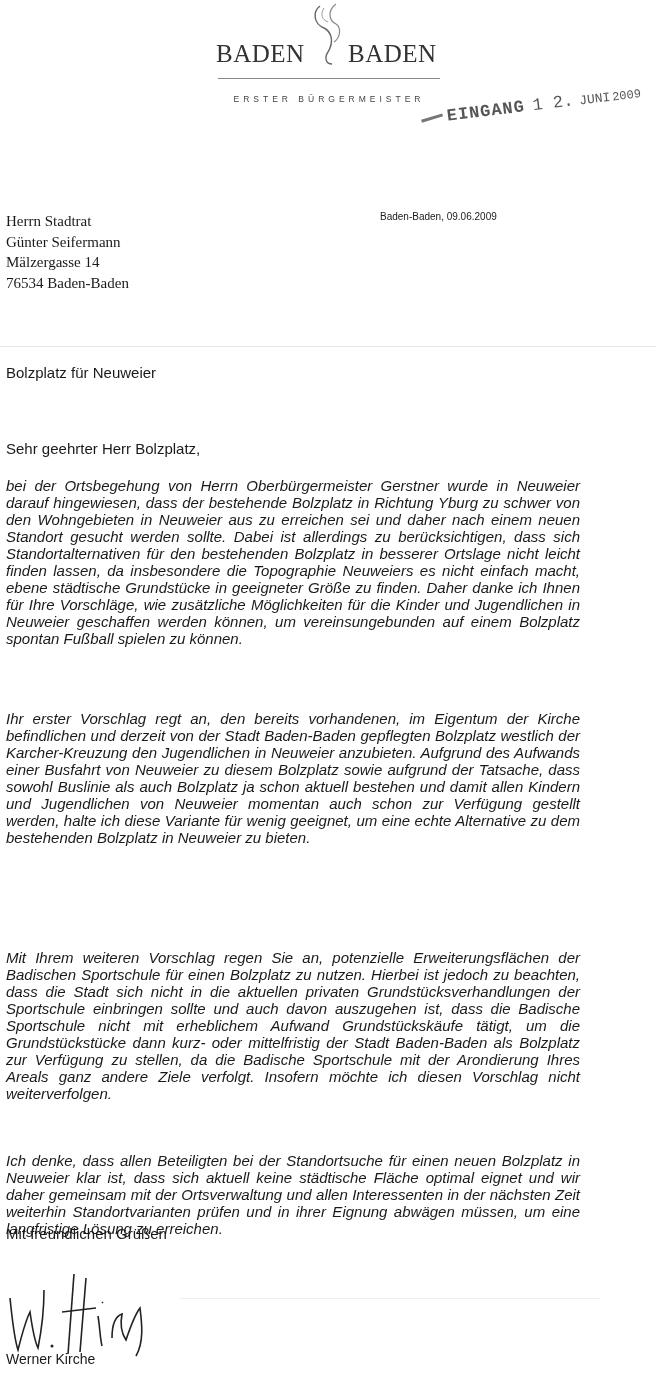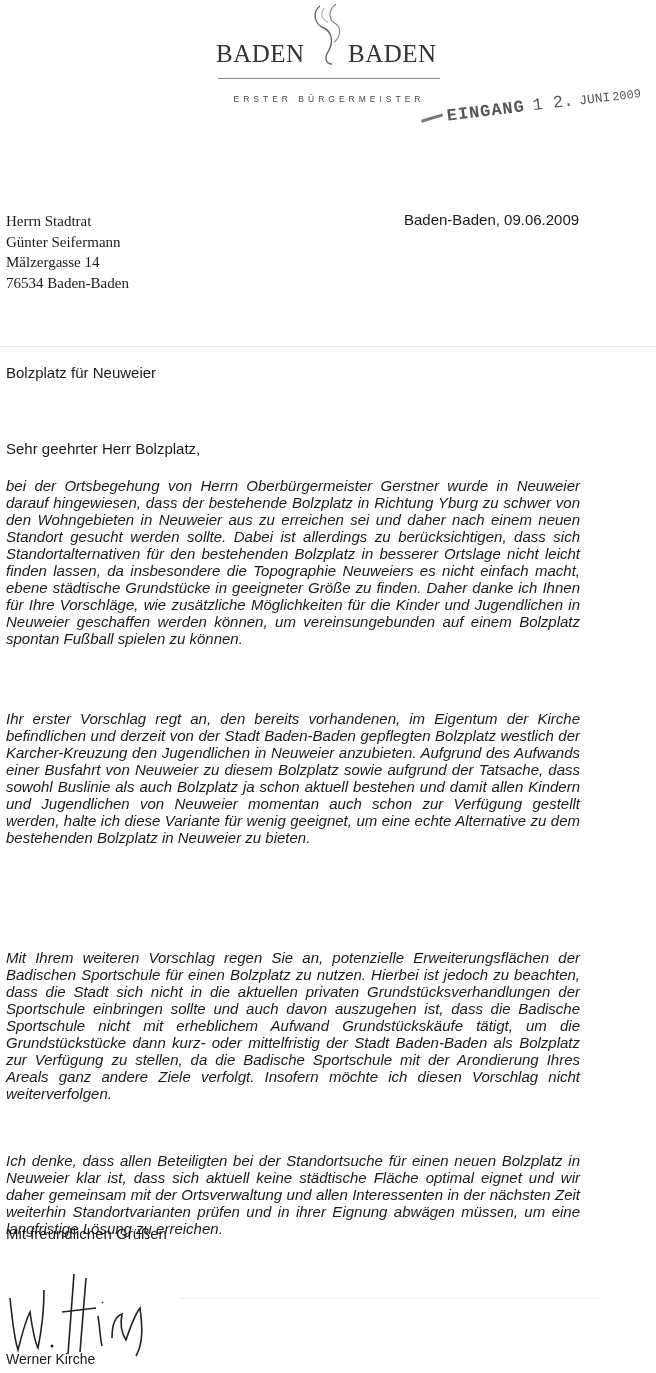--- a/index.html
+++ b/index.html
@@ -16,21 +16,21 @@
 
   .stamp { position: absolute; left: 420px; top: 110px; transform: rotate(-7deg); transform-origin: left top; font-family: "Liberation Mono", monospace; color: #555; white-space: nowrap; }
   .stamp .lead { display: inline-block; width: 22px; height: 3px; background: #777; vertical-align: middle; margin-right: 4px; transform: rotate(-10deg); }
   .stamp .word { font-size: 17px; font-weight: bold; letter-spacing: 1px; }
   .stamp .day { font-size: 17px; margin-left: 8px; }
   .stamp .month { font-size: 13px; margin-left: 6px; }
   .stamp .year { font-size: 12px; margin-left: 2px; }
 
   .recipient { position: absolute; left: 6px; top: 211px; font-size: 15px; line-height: 20.5px; }
   .recipient div { white-space: nowrap; font-family: Liberation Serif, serif; }
-  .dateline { position: absolute; left: 404px; top: 211px; font-size: 15px; white-space: nowrap; }
+  .dateline { position: absolute; left: 380px; top: 211px; font-size: 10px; white-space: nowrap; }
 
   .rule-faint { position: absolute; left: 0; top: 346px; width: 656px; height: 1px; background: #e6e6e6; }
 
   .subject { position: absolute; left: 6px; top: 364px; font-size: 15px; font-weight: normal; }
   .salutation { position: absolute; left: 6px; top: 440px; font-size: 15px; }
 
   .para { position: absolute; left: 6px; width: 574px; font-size: 15px; line-height: 17px; text-align: justify; font-style: italic; }
   .p1 { top: 477px; }
   .p2 { top: 710px; }
   .p3 { top: 921px; margin-top: 28px; }

